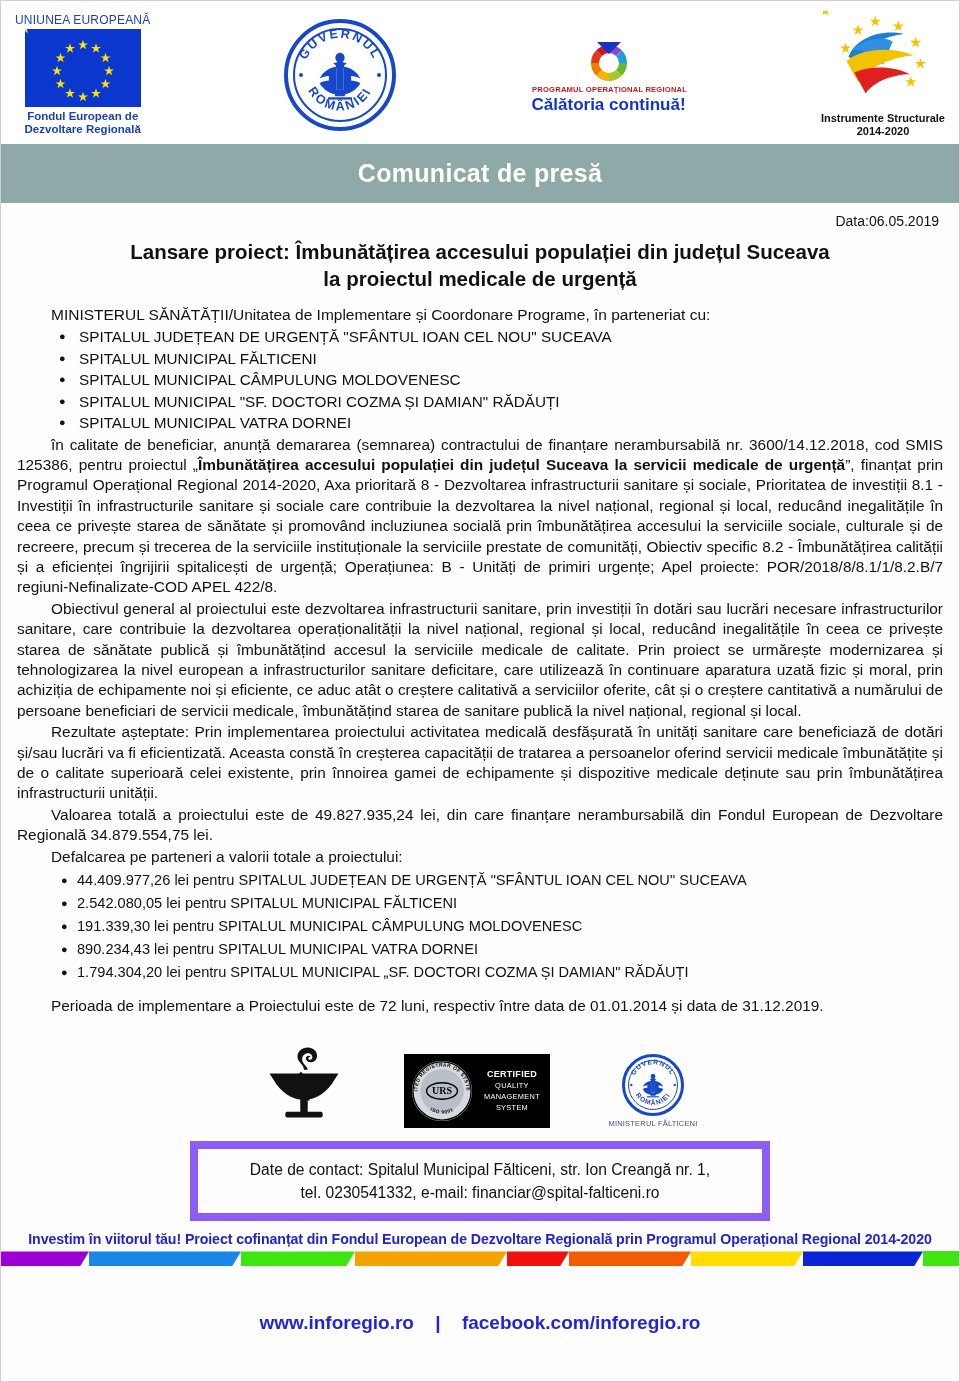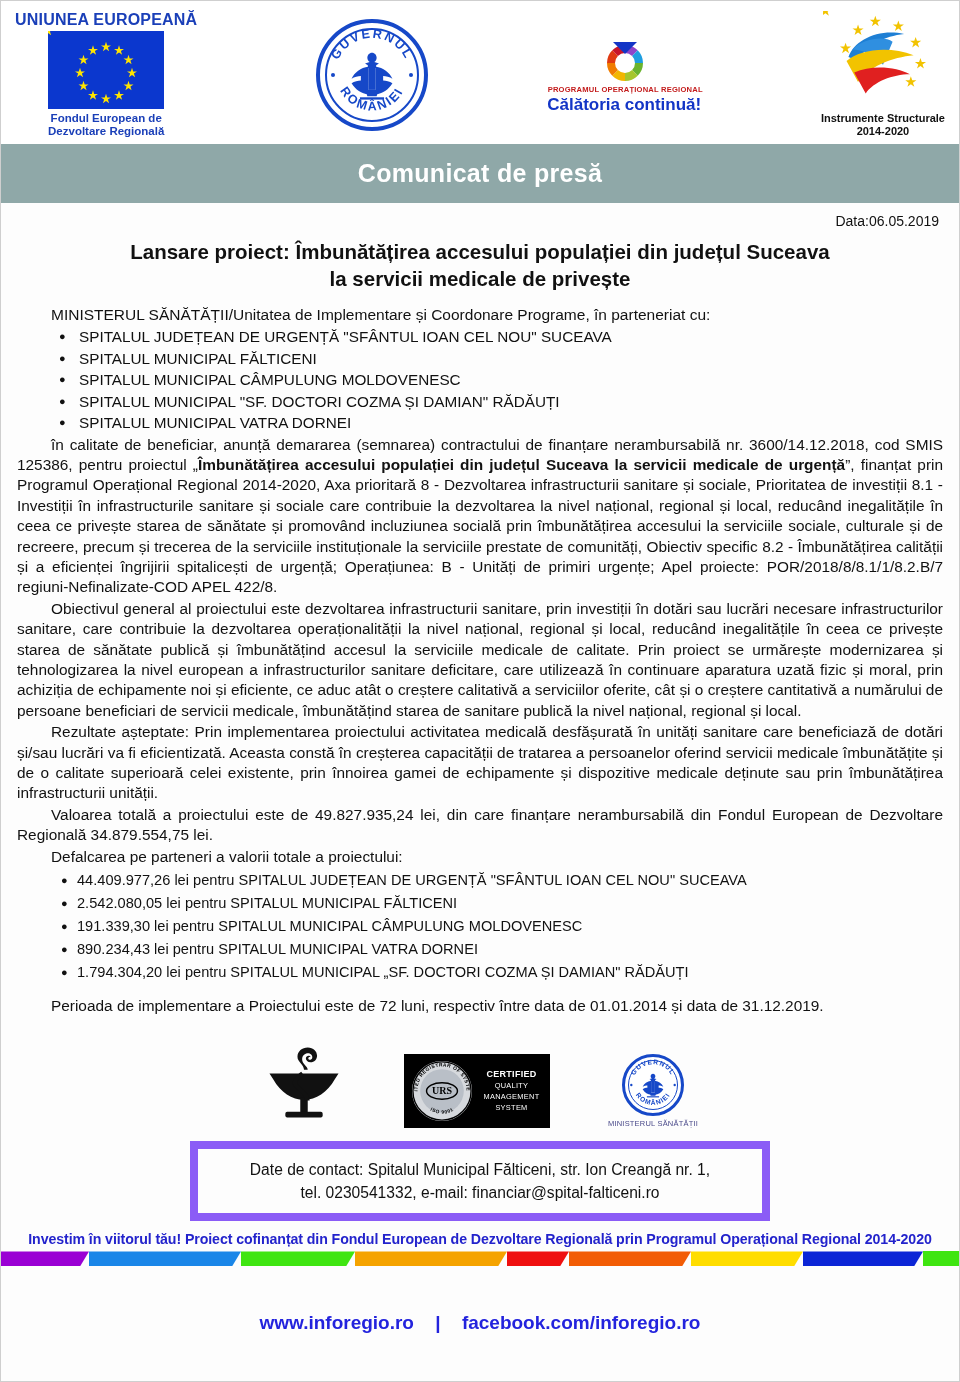--- a/index.html
+++ b/index.html
@@ -24,21 +24,21 @@
     align-items: center;
     justify-content: space-between;
     height: 143px;
     padding: 4px 14px 0 14px;
     background: #ffffff;
   }
   .logo-cell { display: flex; flex-direction: column; align-items: center; justify-content: center; }
 
   
   .eu-title {
-    font-size: 16px; font-weight: bold; color: #1a3fb8;
+    font-size: 12px; font-weight: normal; color: #1a3fb8;
     letter-spacing: .2px; margin-bottom: 2px;
   }
   .eu-flag {
     width: 116px; height: 78px; background: #0b37ce;
     position: relative;
   }
   .eu-sub {
     font-size: 11.5px; font-weight: bold; color: #1a3fb8; text-align: center;
     line-height: 13.5px; margin-top: 3px;
   }
@@ -297,21 +297,21 @@
   <div class="banner">
     <span>Comunicat de presă</span>
   </div>
 
   <div class="body-wrap">
 
     <div class="date-line">Data:06.05.2019</div>
 
     <div class="doc-title">
       <span>Lansare proiect: Îmbunătățirea accesului populației din județul Suceava</span><br>
-      <span>la servicii medicale de privește</span>
+      <span>la proiectul medicale de urgență</span>
     </div>
 
     <div class="intro">MINISTERUL SĂNĂTĂȚII/Unitatea de Implementare și Coordonare Programe, în parteneriat cu:</div>
 
     <ul class="partners">
       <li>SPITALUL JUDEȚEAN DE URGENȚĂ "SFÂNTUL IOAN CEL NOU" SUCEAVA</li>
       <li>SPITALUL MUNICIPAL FĂLTICENI</li>
       <li>SPITALUL MUNICIPAL CÂMPULUNG MOLDOVENESC</li>
       <li>SPITALUL MUNICIPAL "SF. DOCTORI COZMA ȘI DAMIAN" RĂDĂUȚI</li>
       <li>SPITALUL MUNICIPAL VATRA DORNEI</li>
@@ -396,21 +396,21 @@
             <g fill="#1648c8" transform="translate(31,32) scale(0.52)">
               <path d="M0,-26 c3,0 5,2.5 5,5.5 c0,2 -1,3.5 -2.5,4.5 l5,1.5 l-3,2 l0,3 l-9,0 l0,-3 l-3,-2 l5,-1.5 c-1.5,-1 -2.5,-2.5 -2.5,-4.5 c0,-3 2,-5.5 5,-5.5 z"></path>
               <path d="M-4,-12 l8,0 l0,26 l-8,0 z"></path>
               <path d="M-4,-11 c-8,1 -15,6 -18,13 c3,-2 7,-3 10,-3 l0,5 c-3,0 -7,1 -10,3 c4,7 11,11 18,12 z"></path>
               <path d="M4,-11 c8,1 15,6 18,13 c-3,-2 -7,-3 -10,-3 l0,5 c3,0 7,1 10,3 c-4,7 -11,11 -18,12 z"></path>
               <path d="M-7,14 l14,0 l-2,7 l-10,0 z"></path>
               <path d="M-13,22 l26,0 l0,2.5 l-26,0 z"></path>
             </g>
           </svg>
         </div>
-        <div class="ms-label">MINISTERUL SĂNĂTĂȚII</div>
+        <div class="ms-label">MINISTERUL FĂLTICENI</div>
       </div>
     </div>
 
     <div class="contact-box">
       <span>Date de contact: Spitalul Municipal Fălticeni, str. Ion Creangă nr. 1,</span><br>
       <span>tel. 0230541332, e-mail: financiar@spital-falticeni.ro</span>
     </div>
   </div>
 
   <div>

